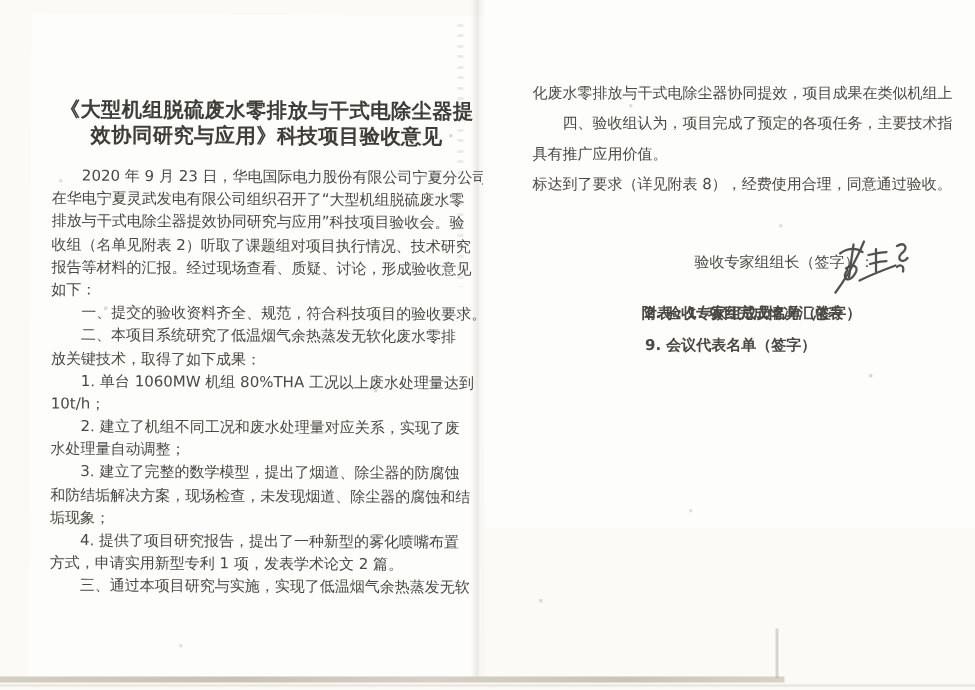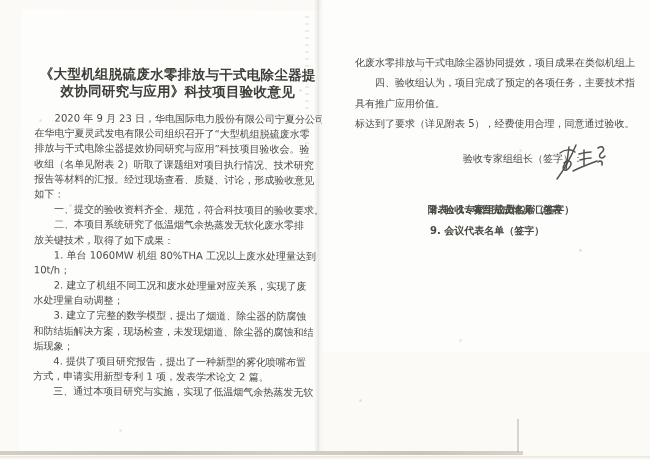--- a/index.html
+++ b/index.html
@@ -21,21 +21,21 @@
   .body-left{
     position:absolute;left:14px;top:101px;width:288px;
     font-size:10px;color:#4a4943;
   }
   .body-left .line{white-space:pre;height:15.2px;line-height:15.2px;}
   .body-right{
     position:absolute;left:33px;top:53px;width:290px;
     font-size:10px;color:#4a4943;
   }
   .body-right .line{white-space:pre;height:20.4px;line-height:20.4px;}
-  .sig-row{position:absolute;left:0;top:140px;width:300px;height:46px;}
+  .sig-row{position:absolute;left:0;top:156px;width:300px;height:46px;}
   .sig-label{
     position:absolute;left:141px;top:12px;
     font-size:10px;color:#4a4943;white-space:pre;
   }
   .sig-svg{position:absolute;left:232px;top:0;}
   .attachments{position:absolute;left:78px;top:180px;font-size:10px;color:#4a4943;font-weight:bold;}
   .attach-line{white-space:pre;height:20.4px;line-height:20.4px;}
   .attach-line.cont{padding-left:30px;}
   
   .gutter-shadow{
@@ -97,21 +97,21 @@
       <div class="line">方式，申请实用新型专利 1 项，发表学术论文 2 篇。</div>
       <div class="line">　　三、通过本项目研究与实施，实现了低温烟气余热蒸发无软</div>
     </div>
   </section>
 
   <section class="page page-right">
     <div class="body-right">
       <div class="line">化废水零排放与干式电除尘器协同提效，项目成果在类似机组上</div>
       <div class="line">　　四、验收组认为，项目完成了预定的各项任务，主要技术指</div>
       <div class="line">具有推广应用价值。</div>
-      <div class="line">标达到了要求（详见附表 5），经费使用合理，同意通过验收。</div>
+      <div class="line">标达到了要求（详见附表 8），经费使用合理，同意通过验收。</div>
     </div>
 
     <div class="sig-row">
       <span class="sig-label">验收专家组组长（签字）：</span>
       <svg class="sig-svg" width="62" height="46" viewBox="0 0 62 46" fill="none">
         <g stroke="#34342f" stroke-width="1.5" stroke-linecap="round" fill="none" opacity="0.85">
           <path d="M15,7 C14,14 13,22 12,29"></path>
           <path d="M6,13 C11,9 17,9 21,12"></path>
           <path d="M22,5 C17,17 9,31 3,39"></path>
           <path d="M10,23 C15,19 20,22 15,28 C11,33 7,29 11,24"></path>

